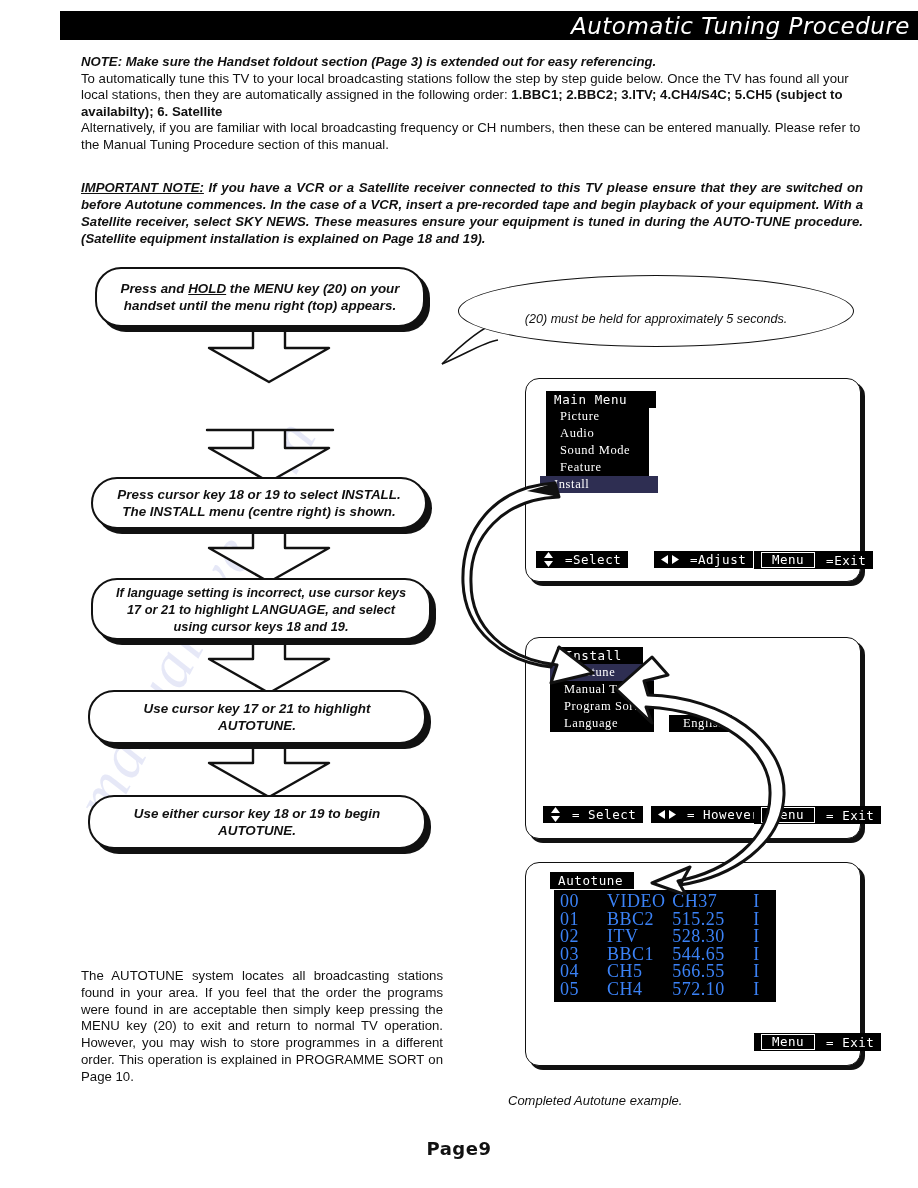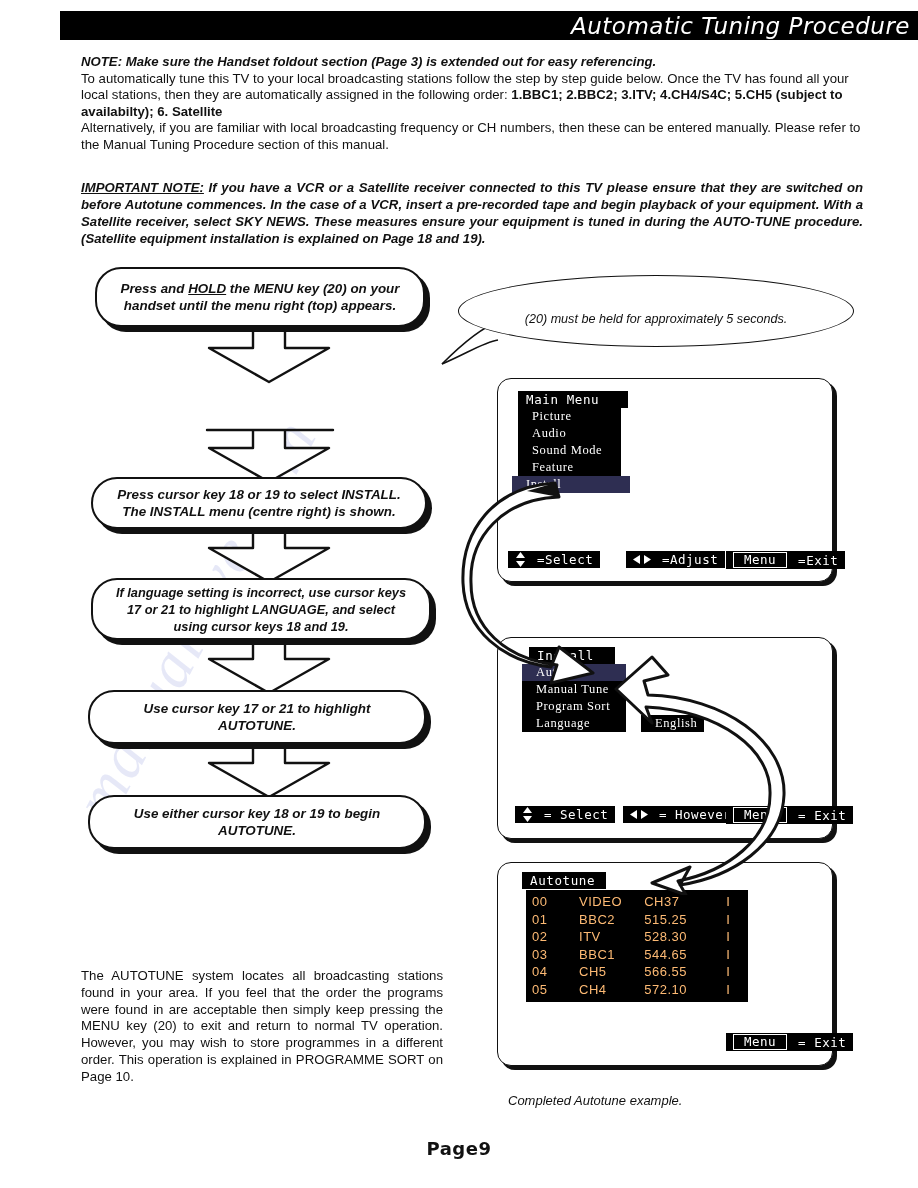--- a/index.html
+++ b/index.html
@@ -147,20 +147,21 @@
   .downarrow { position: absolute; z-index: 3; }
 
   
   .tvpanel {
     position: absolute;
     background: #ffffff;
     border: 1.6px solid #111111;
     border-radius: 14px;
     box-shadow: 4px 4px 0 0 #111111;
     z-index: 2;
+    margin-left: 28px;
   }
   .osd {
     position: absolute;
     background: #000000;
     color: #ffffff;
     font-family: "DejaVu Sans Mono", monospace;
     font-size: 12.5px;
     letter-spacing: .6px;
     line-height: 17px;
   }
@@ -187,23 +188,23 @@
   .keybox {
     border: 1.6px solid #ffffff;
     padding: 0 10px;
     display: inline-block;
     line-height: 14px;
   }
 
   .tbl {
     position: absolute;
     background: #000000;
-    color: #fdba74;
-    font-family: Liberation Sans, sans-serif;
-    font-size: 13px;
+    color: #3b82f6;
+    font-family: Liberation Serif, serif;
+    font-size: 18px;
     line-height: 17.5px;
     letter-spacing: .5px;
     padding: 3px 0 4px 0;
   }
   .tbl-row { display: flex; padding: 0 6px; }
   .tbl-c0 { width: 52px; }
   .tbl-c1 { width: 72px; }
   .tbl-c2 { width: 78px; }
   .tbl-c3 { width: 30px; text-align: center; }
 

